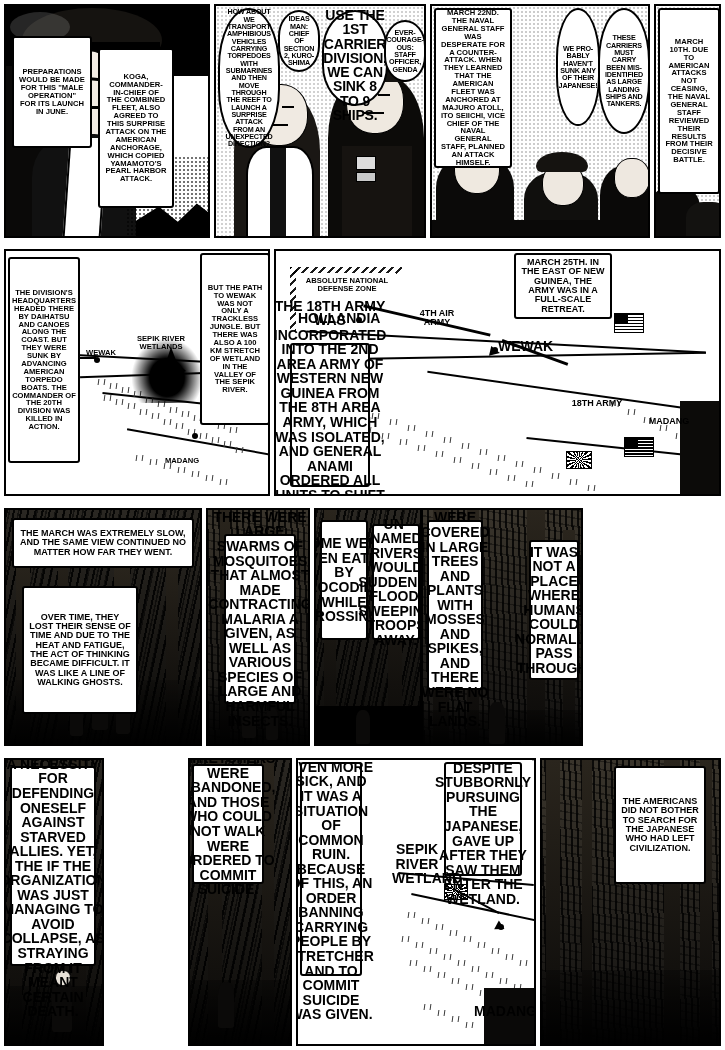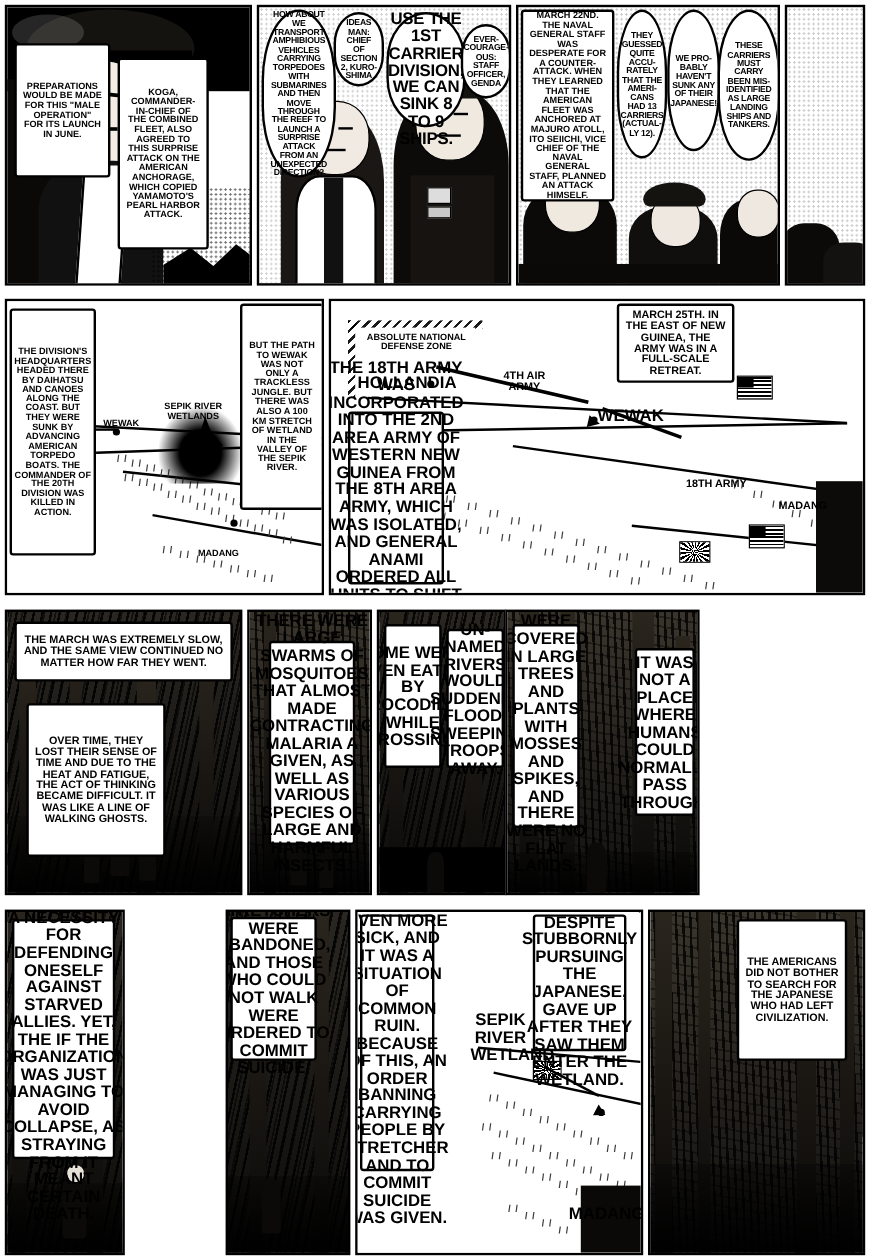--- a/index.html
+++ b/index.html
@@ -247,31 +247,31 @@
       <div class="face" style="left:22px;top:138px;width:44px;height:48px;background:#efe9e0;"></div>
       <div class="cap" style="left:16px;top:126px;width:56px;height:22px;"></div>
       <div style="position:absolute;left:92px;top:166px;width:74px;height:68px;background:#100f0d;border-radius:40% 40% 0 0;"></div>
       <div class="face" style="left:110px;top:156px;width:40px;height:42px;background:#eee8e0;"></div>
       <div class="cap" style="left:104px;top:146px;width:52px;height:20px;"></div>
       <div style="position:absolute;left:168px;top:160px;width:56px;height:74px;background:#0a0908;border-radius:40% 40% 0 0;"></div>
       <div class="face" style="left:182px;top:152px;width:34px;height:38px;background:#eee8e0;"></div>
       <div style="position:absolute;left:0;top:214px;width:220px;height:20px;background:#0a0908;"></div>
     </div>
     <div class="box t75" style="left:2px; top:2px; width:78px; height:160px; border-radius:3px;">MARCH 22ND. THE NAVAL GENERAL STAFF WAS DESPERATE FOR A COUNTER-ATTACK. WHEN THEY LEARNED THAT THE AMERICAN FLEET WAS ANCHORED AT MAJURO ATOLL, ITO SEIICHI, VICE CHIEF OF THE NAVAL GENERAL STAFF, PLANNED AN ATTACK HIMSELF.</div>
-    <div class="bubble t7" style="left:82px; top:2px; width:42px; height:124px;">THEY GUESSED QUITE ACCU-RATELY THAT THE AMERI-CANS HAD 13 CARRIERS (ACTUAL-LY 12).</div>
     <div class="bubble t7" style="left:124px; top:2px; width:44px; height:118px;">WE PRO-BABLY HAVEN'T SUNK ANY OF THEIR JAPANESE!</div>
     <div class="bubble t7" style="left:166px; top:2px; width:52px; height:126px;">THESE CARRIERS MUST CARRY BEEN MIS-IDENTIFIED AS LARGE LANDING SHIPS AND TANKERS.</div>
   </div>
 
   <div class="panel" style="left:654px; top:4px; width:67px; height:234px;">
     <div class="art">
       <div class="dotpat" style="left:0;top:0;width:67px;height:234px;opacity:.2;"></div>
       <div style="position:absolute;left:-6px;top:180px;width:50px;height:54px;background:#0b0a09;border-radius:40% 40% 0 0;"></div>
       <div style="position:absolute;left:30px;top:196px;width:44px;height:38px;background:#131210;border-radius:40% 40% 0 0;"></div>
     </div>
+    <div class="box t75" style="left:2px; top:2px; width:62px; height:186px; border-radius:3px;">MARCH 10TH. DUE TO AMERICAN ATTACKS NOT CEASING, THE NAVAL GENERAL STAFF REVIEWED THEIR RESULTS FROM THEIR DECISIVE BATTLE.</div>
   </div>
 
   <div class="panel" style="left:4px; top:249px; width:266px; height:247px;">
     <div class="art map-bg">
 
       <div style="position:absolute;left:60px;top:108px;width:206px;height:2px;background:#000;transform:rotate(3deg);"></div>
       <div style="position:absolute;left:74px;top:122px;width:190px;height:2px;background:#000;transform:rotate(-2deg);"></div>
       <div style="position:absolute;left:96px;top:150px;width:170px;height:2.2px;background:#000;transform:rotate(6deg);"></div>
       <div style="position:absolute;left:120px;top:190px;width:146px;height:2px;background:#000;transform:rotate(10deg);"></div>
 

